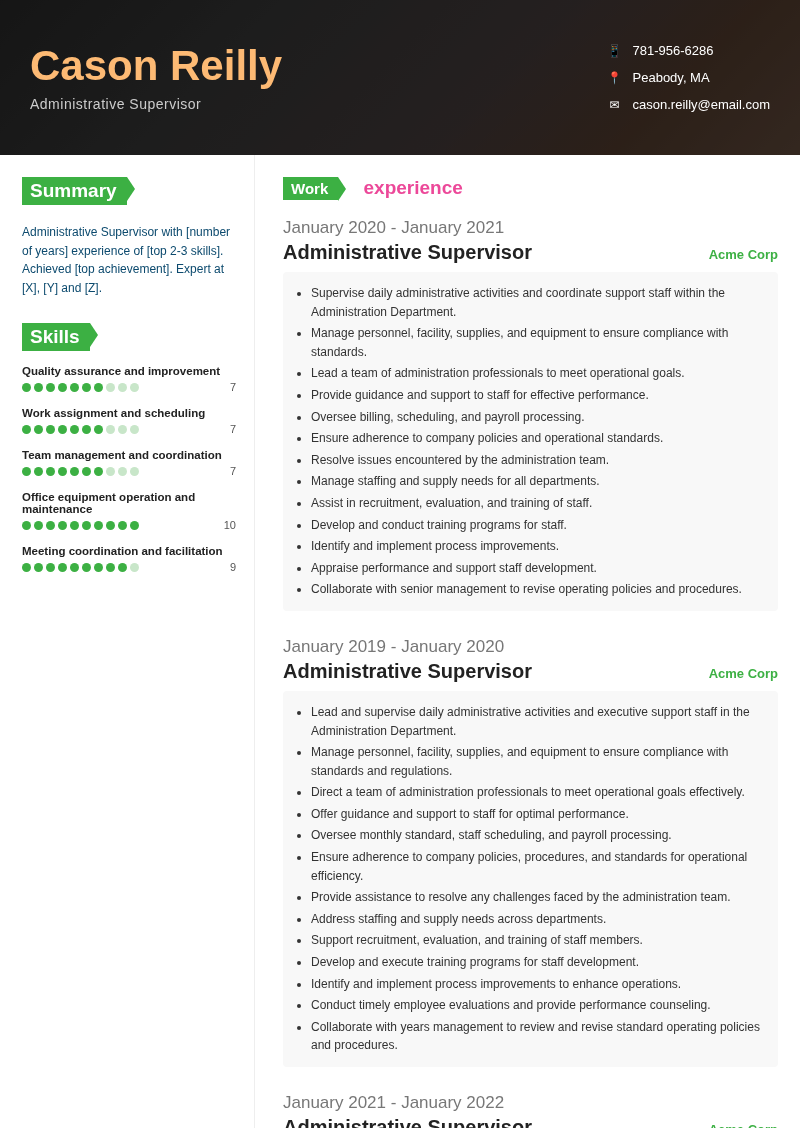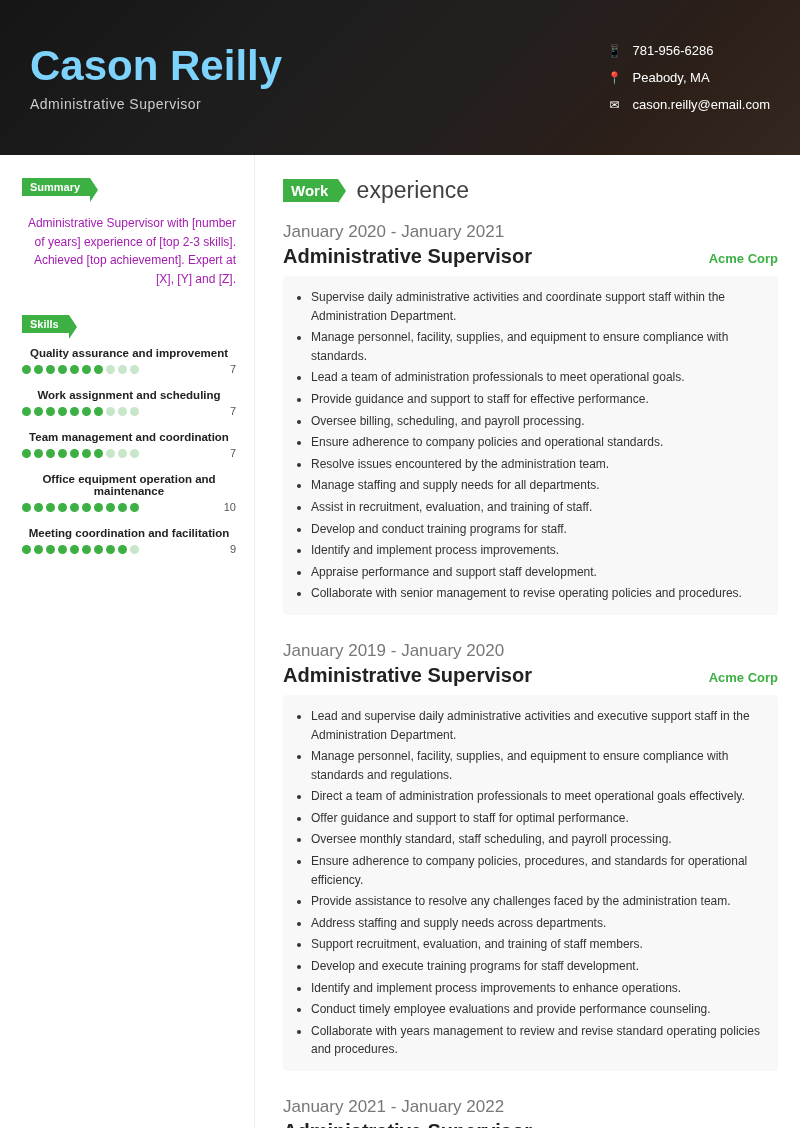--- a/index.html
+++ b/index.html
@@ -27,21 +27,21 @@
       background: rgba(0,0,0,0.45);
     }
     .header-left {
       position: relative;
       z-index: 2;
       flex: 1;
     }
     .header-name {
       font-size: 42px;
       font-weight: bold;
-      color: #7dd3fc;
+      color: #fdba74;
       line-height: 1.1;
     }
     .header-title {
       font-size: 14px;
       color: #cccccc;
       margin-top: 6px;
       letter-spacing: 0.5px;
     }
     .header-contact {
       position: relative;
@@ -85,56 +85,54 @@
     .content {
       flex: 1;
       padding: 22px 22px 22px 28px;
     }
 
     
     .section-header {
       display: inline-block;
       background: #3cb043;
       color: #ffffff;
-      font-size: 11px;
+      font-size: 19px;
       font-weight: bold;
       padding: 3px 10px 3px 8px;
       margin-bottom: 14px;
       position: relative;
     }
     .section-header::after {
       content: '';
       position: absolute;
       right: -8px;
       top: 0;
       width: 0;
       height: 0;
       border-style: solid;
       border-width: 12px 0 12px 8px;
       border-color: transparent transparent transparent #3cb043;
     }
 
     
     .summary-text {
       font-size: 12px;
-      color: #a21caf;
+      color: #0c4a6e;
       line-height: 1.55;
       margin-top: 4px;
-      text-align: right;
     }
 
     
     .skills-section { margin-top: 26px; }
     .skill-item { margin-bottom: 14px; }
     .skill-name {
       font-size: 11.5px;
       font-weight: bold;
       color: #222;
       margin-bottom: 4px;
-      text-align: center;
     }
     .skill-rating-row {
       display: flex;
       align-items: center;
       justify-content: space-between;
     }
     .skill-dots {
       display: flex;
       gap: 3px;
     }
@@ -203,28 +201,28 @@
     .job-bullets li {
       font-size: 12px;
       color: #333;
       line-height: 1.55;
       margin-bottom: 3px;
     }
     .job-bullets li:last-child { margin-bottom: 0; }
 
     .work-header-row {
       display: flex;
-      align-items: center;
-      gap: 12px;
+      align-items: flex-start;
+      gap: 20px;
       margin-bottom: 18px;
     }
     .work-header-text {
-      font-size: 23px;
-      font-weight: normal;
-      color: #404040;
+      font-size: 19px;
+      font-weight: bold;
+      color: #ec4899;
     }
   </style>
 </head>
 <body>
 
 <div class="header">
   <div class="header-bg"></div>
   <div class="header-overlay"></div>
   <div class="header-left">
     <div class="header-name">Cason Reilly</div>

